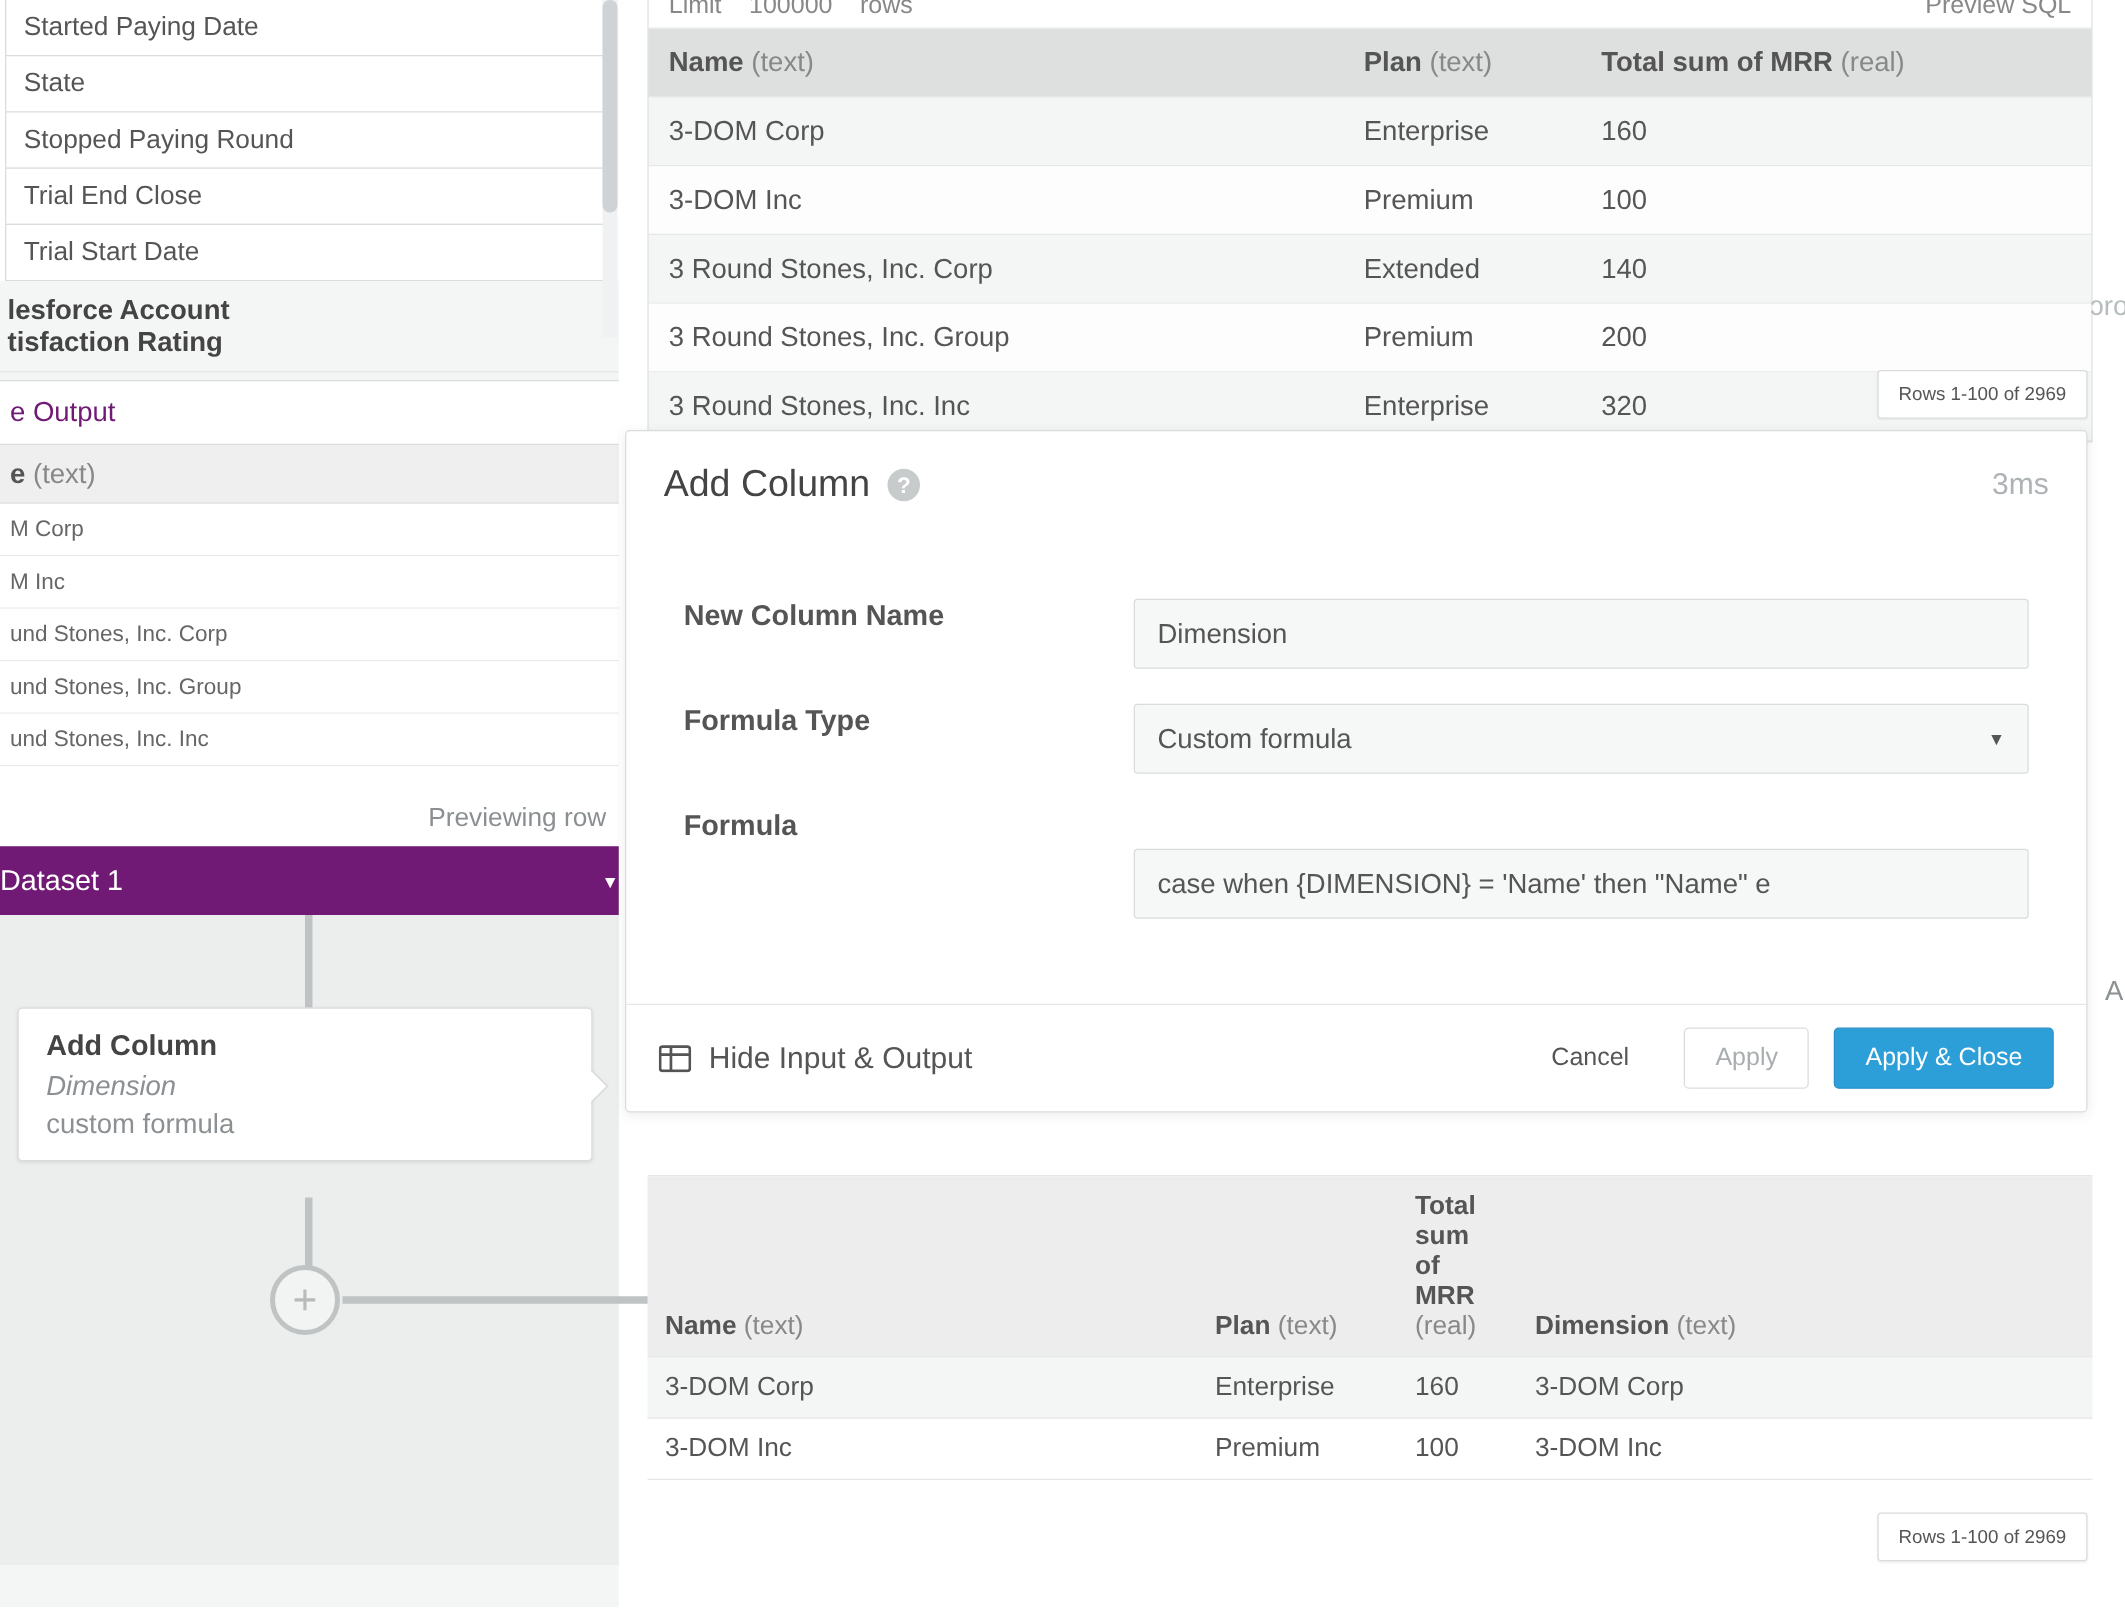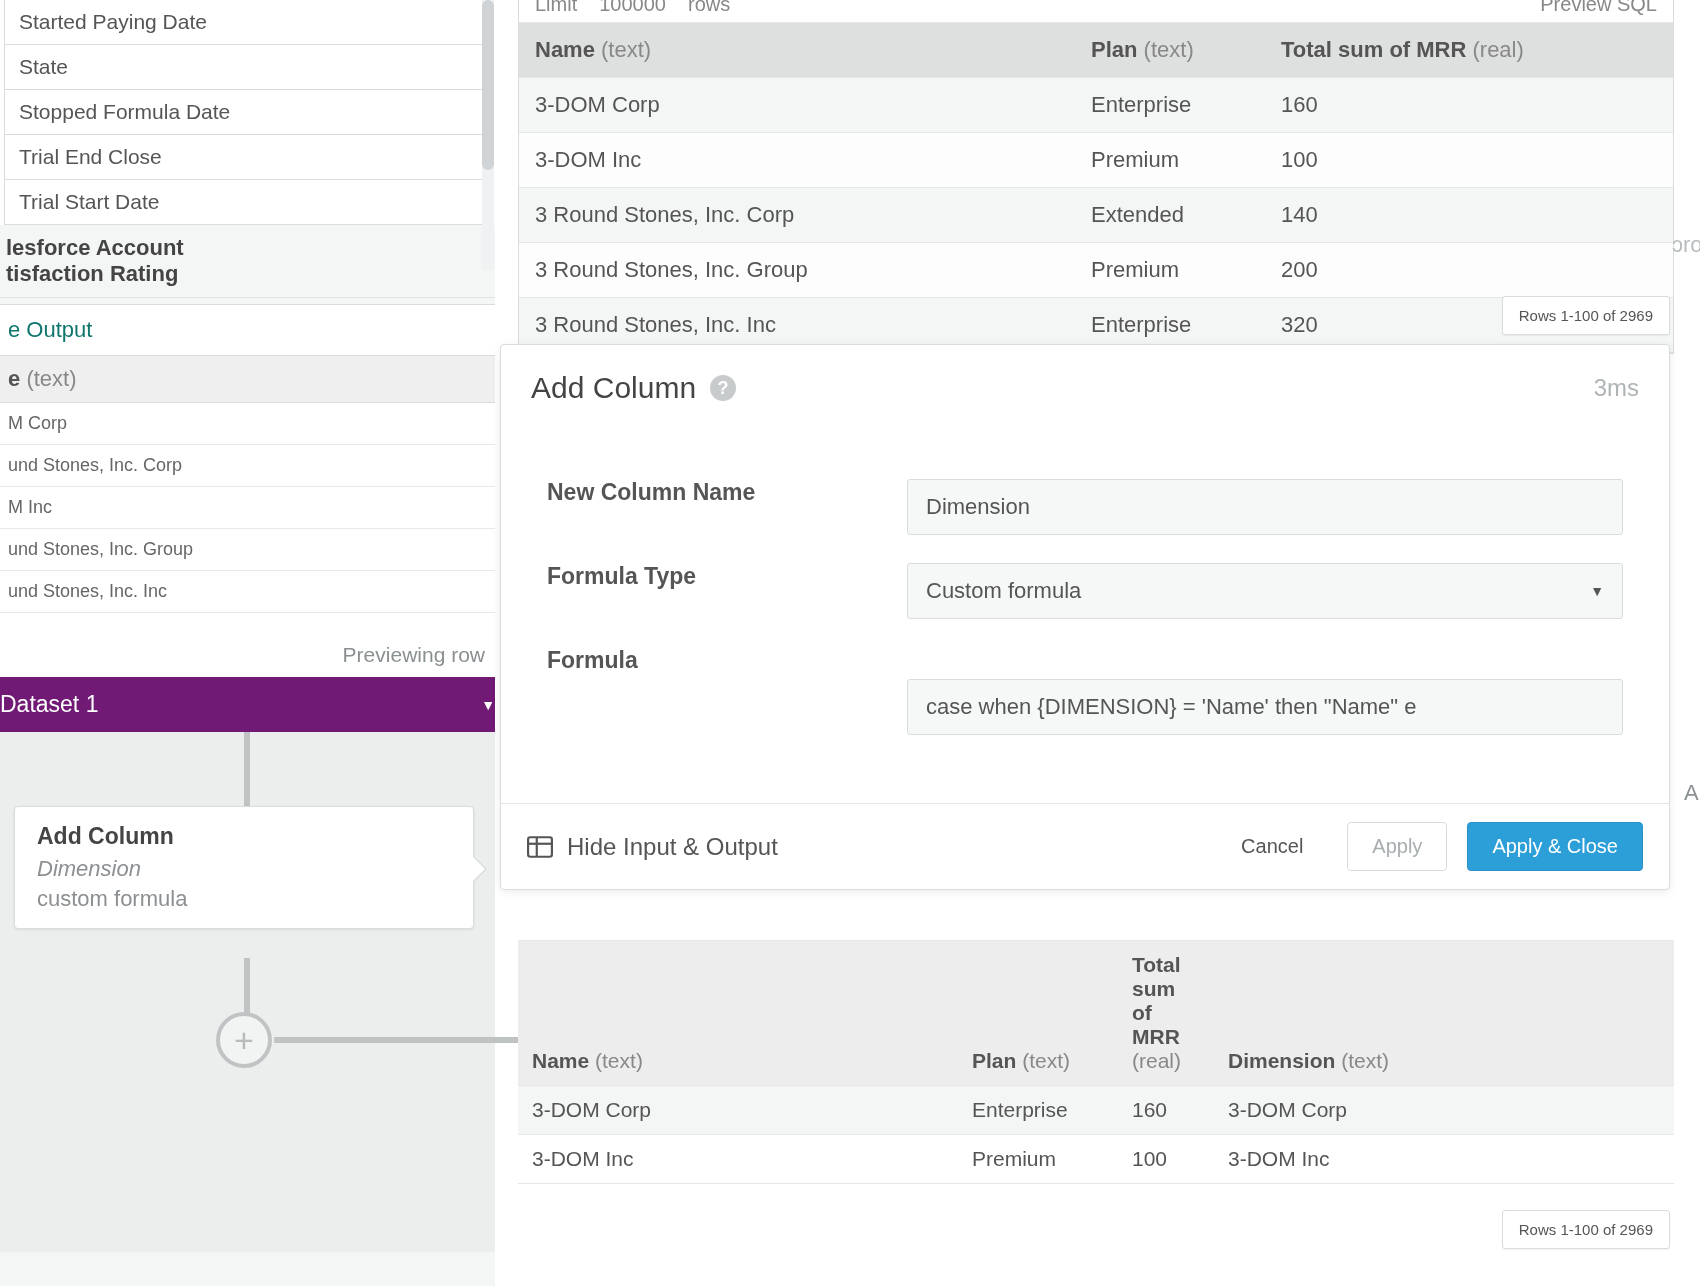--- a/index.html
+++ b/index.html
@@ -52,21 +52,21 @@
   position:absolute; left:0; width:12px; top:0; height:170px;
   background:#cfd3d5; border-radius:6px;
 }
 
 .output-header {
   background:#fff;
   border-top:1px solid #d9dcdd;
   border-bottom:1px solid #d9dcdd;
   padding:12px 8px;
   font-size:22px;
-  color:#0f766e;
+  color:#701a75;
   margin-top:6px;
 }
 .output-col-header {
   background:#efefef;
   border-bottom:1px solid #d9dcdd;
   padding:10px 8px;
   font-size:22px;
   color:#555;
 }
 .output-col-header .type { color:#888; font-weight:400; }
@@ -261,41 +261,41 @@
   color:#8c9194; font-size:22px;
 }
 </style>
 </head>
 <body>
 
 <div class="left-col">
   <div class="field-list">
     <div class="field-item">Started Paying Date</div>
     <div class="field-item">State</div>
-    <div class="field-item">Stopped Formula Date</div>
+    <div class="field-item">Stopped Paying Round</div>
     <div class="field-item">Trial End Close</div>
     <div class="field-item">Trial Start Date</div>
     <div class="field-group-title">
       <span>lesforce Account</span><br>
       <span>tisfaction Rating</span>
     </div>
   </div>
   <div class="scroll-track">
     <div class="scroll-thumb"></div>
   </div>
 
   <div class="output-header">e Output</div>
   <div class="output-col-header">
     <b>e</b>
     <span class="type">(text)</span>
   </div>
   <div class="output-rows">
     <div class="row">M Corp</div>
+    <div class="row">M Inc</div>
     <div class="row">und Stones, Inc. Corp</div>
-    <div class="row">M Inc</div>
     <div class="row">und Stones, Inc. Group</div>
     <div class="row">und Stones, Inc. Inc</div>
   </div>
   <div class="preview-label">Previewing row</div>
 
   <div class="dataset-bar">
     <span>Dataset 1</span>
     <span class="tri">▼</span>
   </div>
 

